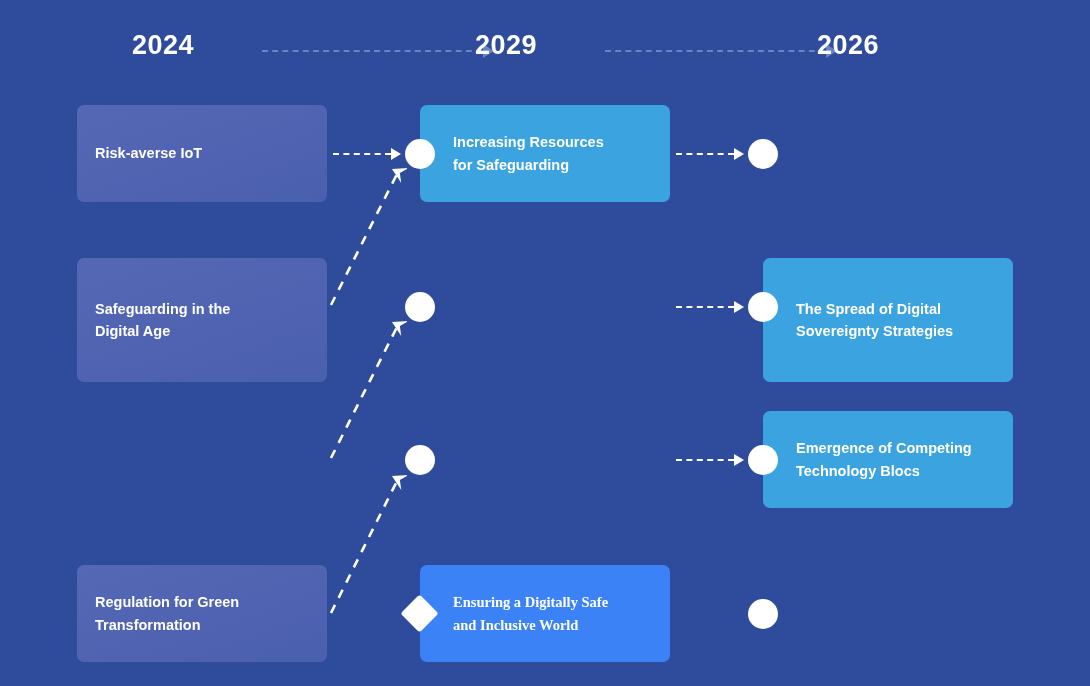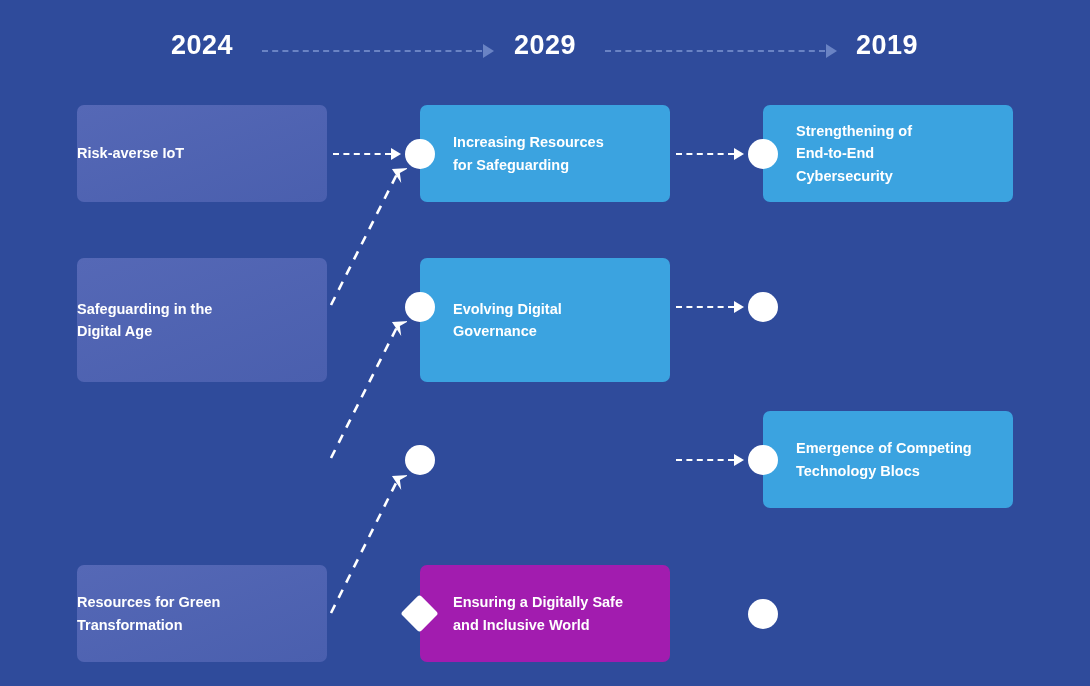--- a/index.html
+++ b/index.html
@@ -21,21 +21,21 @@
   }
 
   
   .year-label {
     position: absolute;
     top: 30px;
     font-size: 27px;
     font-weight: bold;
     color: #ffffff;
     letter-spacing: 0.5px;
-    text-align: center;
+    text-align: left;
     width: 140px;
   }
   #year-0 { left: 132px; }
   #year-1 { left: 475px; }
   #year-2 { left: 817px; }
 
   .year-connector {
     position: absolute;
     top: 44px;
     height: 14px;
@@ -74,28 +74,28 @@
     line-height: 1.55;
     color: #ffffff;
     white-space: pre-line;
   }
 
   .col-a {
     left: 77px;
     width: 250px;
     background: linear-gradient(160deg, #5568b6 0%, #4a5fae 100%);
   }
-  .col-a .card-text { }
+  .col-a .card-text { padding-left: 18px; }
 
   .col-b {
     left: 420px;
     width: 250px;
     background: #3ba3e0;
   }
-  .col-b.green { background: #a21caf; }
+  .col-b.green { background: #3b82f6; font-family: Liberation Serif, serif; }
   .col-b .card-text { padding-left: 33px; }
 
   .col-c {
     left: 763px;
     width: 250px;
     background: #3ba3e0;
   }
   .col-c .card-text { padding-left: 33px; }
 
   .row-0 { top: 105px; height: 97px; }
@@ -163,51 +163,46 @@
     <div class="yc-line"></div>
     <div class="yc-head"></div>
   </div>
 
   <div class="year-label" id="year-1">2029</div>
   <div class="year-connector" id="year-conn-1">
     <div class="yc-line"></div>
     <div class="yc-head"></div>
   </div>
 
-  <div class="year-label" id="year-2">2019</div>
+  <div class="year-label" id="year-2">2026</div>
 
   <div class="card col-a row-0">
     <div class="card-text">Risk-averse IoT</div>
   </div>
   <div class="card col-a row-1">
     <div class="card-text">Safeguarding in the
 Digital Age</div>
   </div>
   <div class="card col-a row-3">
-    <div class="card-text">Resources for Green
+    <div class="card-text">Regulation for Green
 Transformation</div>
   </div>
 
   <div class="card col-b row-0">
     <div class="card-text">Increasing Resources
 for Safeguarding</div>
   </div>
-  <div class="card col-b row-1">
-    <div class="card-text">Evolving Digital
-Governance</div>
-  </div>
   <div class="card col-b green row-3">
     <div class="card-text">Ensuring a Digitally Safe
 and Inclusive World</div>
   </div>
 
-  <div class="card col-c row-0">
-    <div class="card-text">Strengthening of
-End-to-End
-Cybersecurity</div>
+  <div class="card col-c row-1">
+    <div class="card-text">The Spread of Digital
+Sovereignty Strategies</div>
   </div>
   <div class="card col-c row-2">
     <div class="card-text">Emergence of Competing
 Technology Blocs</div>
   </div>
 
   <div class="node-dot" style="left:405px; top:139px;"></div>
   <div class="node-dot" style="left:405px; top:292px;"></div>
   <div class="node-dot" style="left:405px; top:445px;"></div>
   <div class="node-diamond" style="left:406px; top:600px;"></div>

